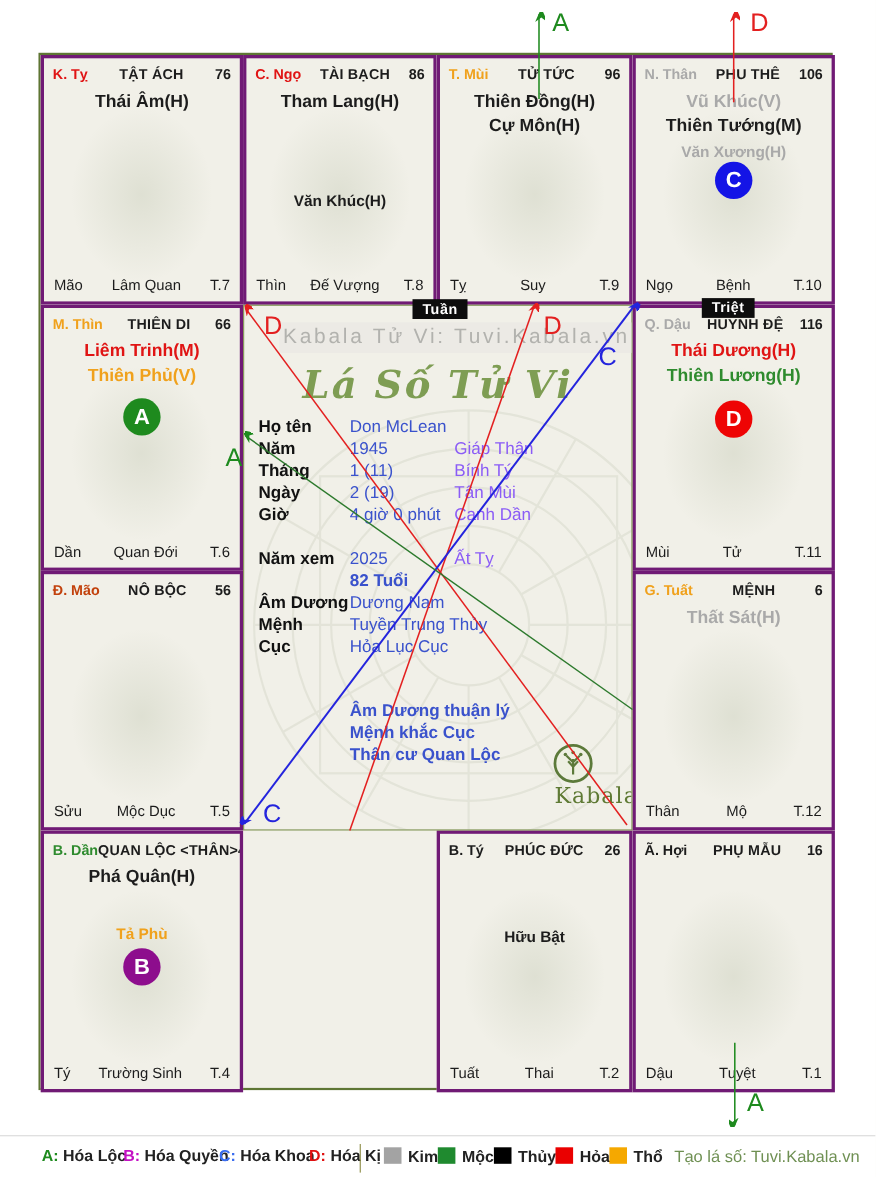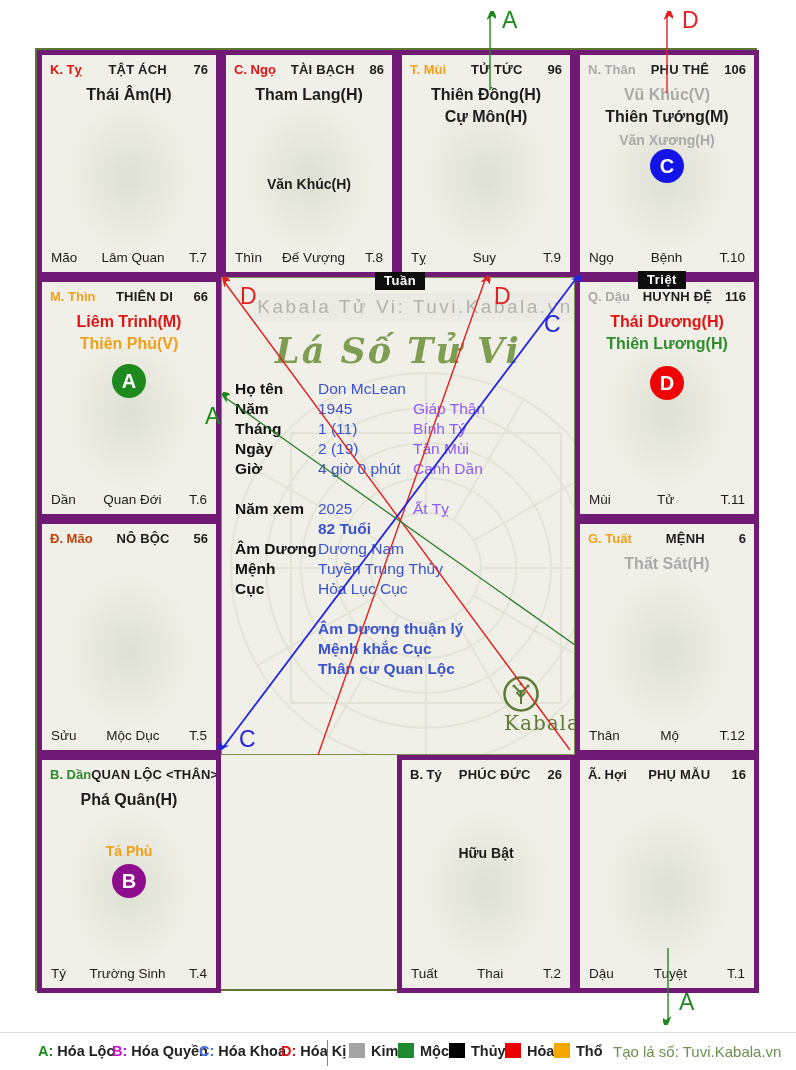--- a/index.html
+++ b/index.html
@@ -3,21 +3,21 @@
 <meta charset="utf-8">
 <style>
   html,body{margin:0;padding:0;background:#fff;width:796px;height:1070px;position:relative;
     font-family:"Liberation Sans","DejaVu Sans",sans-serif;overflow:hidden;}
   .page{position:absolute;inset:0;width:796px;height:1070px;background:#fff;}
 
   
   .board{position:absolute;left:35px;top:48px;width:722px;height:943px;
     display:grid;grid-template-columns:184px 176px 178px 184px;grid-template-rows:227px 242px 236px 238px;
     border:2px solid #5e7634;background:#f1f0e8;box-sizing:border-box;}
-  .cell{position:relative;border:5px solid #701a75;background:#f1f0e8;box-sizing:border-box;overflow:hidden;}
+  .cell{position:relative;border:3px solid #701a75;background:#f1f0e8;box-sizing:border-box;overflow:hidden;}
   .cell::before{content:"";position:absolute;left:50%;top:56%;width:130px;height:160px;transform:translate(-50%,-50%);
     background:radial-gradient(ellipse at center,rgba(125,140,100,.16),rgba(125,140,100,0) 70%);}
   .pos-r1c1{grid-area:1/1}.pos-r1c2{grid-area:1/2}.pos-r1c3{grid-area:1/3}.pos-r1c4{grid-area:1/4}
   .pos-r2c1{grid-area:2/1}.pos-r2c4{grid-area:2/4}.pos-r3c1{grid-area:3/1}.pos-r3c4{grid-area:3/4}
   .pos-r4c1{grid-area:4/1}.pos-r4c2{grid-area:4/2}.pos-r4c3{grid-area:4/3}.pos-r4c4{grid-area:4/4}
   .center{grid-area:2/2/4/4;position:relative;border:1px solid #7e9150;overflow:hidden;}
 
   .cell-head{position:absolute;left:8px;right:8px;top:7px;display:flex;align-items:baseline;font-size:13px;font-weight:bold;white-space:nowrap;}
   .cell-stem{flex:0 0 auto;}
   .cell-palace{flex:1 1 auto;text-align:center;color:#1c1c1c;letter-spacing:.2px;}
@@ -34,21 +34,21 @@
   
   .wm-band{position:absolute;left:32px;top:15px;width:322px;height:28px;background:#eceae5;border-radius:3px;
     color:#b2b2ae;font-size:19px;letter-spacing:2.5px;text-align:center;line-height:28px;white-space:nowrap;}
   .center-title{position:absolute;left:0;right:0;top:52px;text-align:center;color:#7e9d53;
     font-family:"DejaVu Serif",serif;font-style:italic;font-weight:bold;font-size:35px;letter-spacing:2px;}
   .info-row{position:absolute;left:0;width:100%;height:20px;font-size:15.5px;white-space:nowrap;}
   .info-label{position:absolute;left:13px;font-weight:bold;color:#111;}
   .info-val{position:absolute;left:96px;color:#3a52cc;}
   .info-val2{position:absolute;left:191px;color:#8b5cf6;}
   .info-bold{font-weight:bold;}
-  .note-row{position:absolute;left:96px;font-size:15.5px;font-weight:bold;color:#3a52cc;white-space:nowrap;}
+  .note-row{position:absolute;left:96px;font-size:15.5px;font-weight:bold;color:#3a52cc;white-space:nowrap;margin-top:18px;}
   .mandala{position:absolute;left:-6px;top:80px;opacity:.09;}
   .klogo{position:absolute;left:280px;top:397px;}
   .klogo-text{position:absolute;left:250px;top:433px;width:140px;text-align:center;color:#5f7a35;
     font-family:"DejaVu Serif",serif;font-size:20px;letter-spacing:1px;}
 
   
   .badge{position:absolute;background:#0d0d0d;color:#fff;font-size:13px;font-weight:bold;
     padding:1px 9px 2px;letter-spacing:.5px;z-index:6;}
   .badge-tuan{left:375px;top:272px;}
   .badge-triet{left:638px;top:271px;}

